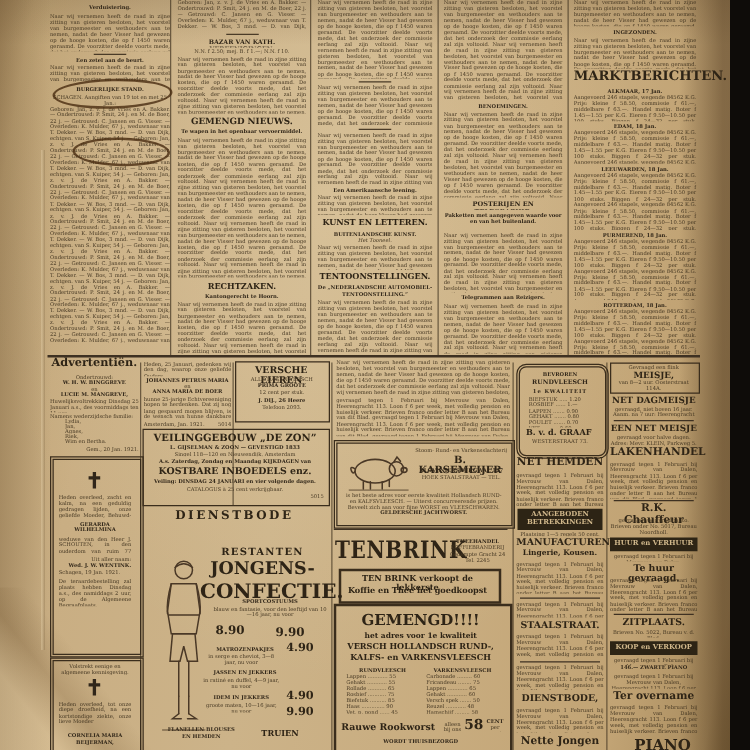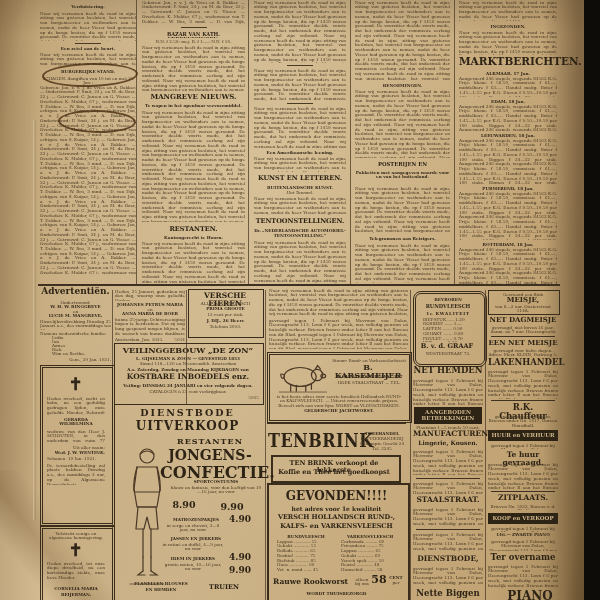--- a/index.html
+++ b/index.html
@@ -86,28 +86,28 @@
   <div class="minirule" style="left:181px;top:27px"></div>
   <div class="t" style="left:142px;top:31px;width:103px;height:7px">
       <div class="sc c b" style="font-size:10px">BAZAR VAN KATH. VEREENIGINGEN.</div>
     </div>
   <div class="t" style="left:142px;top:39px;width:103px;height:5px">
       <div class="sc c">N.N. f 2.50; mej. B. f 1.—; N.N. f 10.</div>
     </div>
   <div class="t" style="left:142px;top:45px;width:103px;height:46px">
       <div class="sc">Naar wij vernemen heeft de raad in zijne zitting van gisteren besloten, het voorstel van burgemeester en wethouders aan te nemen, nadat de heer Visser had gewezen op de hooge kosten, die op f 1450 waren geraamd. De voorzitter deelde voorts mede, dat het onderzoek der commissie eerlang zal zijn voltooid. Naar wij vernemen heeft de raad in zijne zitting van gisteren besloten, het voorstel van burgemeester en wethouders aan te nemen, nadat de heer Visser had gewezen op de hooge kosten, die op f 1450 waren geraamd. De voorzitter deelde voorts mede, dat het onderzoek der commissie eerlang zal zijn voltooid. Naar wij vernemen heeft de raad in zijne zitting van gisteren besloten, het voorstel van burgemeester en wethouders aan te nemen, nadat de heer Visser had gewezen op de hooge kosten, die op f 1450 waren geraamd. De voorzitter deelde voorts mede, dat het onderzoek der commissie eerlang zal zijn voltooid. </div>
     </div>
-  <div class="hd" style="left:142px;top:93px;width:103px;font-size:7px">MANGREVE NIEUWS.</div>
+  <div class="hd" style="left:142px;top:93px;width:103px;font-size:7px">GEMENGD NIEUWS.</div>
   <div class="t" style="left:142px;top:103px;width:103px;height:6px">
       <div class="sc c b">Te wapen in het openbaar vervoermiddel.</div>
     </div>
   <div class="t" style="left:142px;top:110px;width:103px;height:112px">
       <div class="sc">Naar wij vernemen heeft de raad in zijne zitting van gisteren besloten, het voorstel van burgemeester en wethouders aan te nemen, nadat de heer Visser had gewezen op de hooge kosten, die op f 1450 waren geraamd. De voorzitter deelde voorts mede, dat het onderzoek der commissie eerlang zal zijn voltooid. Naar wij vernemen heeft de raad in zijne zitting van gisteren besloten, het voorstel van burgemeester en wethouders aan te nemen, nadat de heer Visser had gewezen op de hooge kosten, die op f 1450 waren geraamd. De voorzitter deelde voorts mede, dat het onderzoek der commissie eerlang zal zijn voltooid. Naar wij vernemen heeft de raad in zijne zitting van gisteren besloten, het voorstel van burgemeester en wethouders aan te nemen, nadat de heer Visser had gewezen op de hooge kosten, die op f 1450 waren geraamd. De voorzitter deelde voorts mede, dat het onderzoek der commissie eerlang zal zijn voltooid. Naar wij vernemen heeft de raad in zijne zitting van gisteren besloten, het voorstel van burgemeester en wethouders aan te nemen, nadat de heer Visser had gewezen op de hooge kosten, die op f 1450 waren geraamd. De voorzitter deelde voorts mede, dat het onderzoek der commissie eerlang zal zijn voltooid. Naar wij vernemen heeft de raad in zijne zitting van gisteren besloten, het voorstel van burgemeester en wethouders aan te nemen, nadat de heer Visser had gewezen op de hooge kosten, die op f 1450 waren geraamd. De voorzitter deelde voorts mede, dat het onderzoek der commissie eerlang zal zijn voltooid. Naar wij vernemen heeft de raad in zijne zitting van gisteren besloten, het voorstel van burgemeester en wethouders aan te nemen, nadat de heer Visser had gewezen op de hooge kosten, die op f 1450 waren geraamd. De voorzitter deelde voorts mede, dat het onderzoek der commissie eerlang zal zijn voltooid. </div>
     </div>
-  <div class="hd" style="left:142px;top:226px;width:103px;font-size:6.5px">RESTANTEN.</div>
+  <div class="hd" style="left:142px;top:226px;width:103px;font-size:6.5px">RECHTZAKEN.</div>
   <div class="t" style="left:142px;top:235px;width:103px;height:5px">
       <div class="sc c b">Kantongerecht te Hoorn.</div>
     </div>
   <div class="t" style="left:142px;top:241px;width:103px;height:42px">
       <div class="sc">Naar wij vernemen heeft de raad in zijne zitting van gisteren besloten, het voorstel van burgemeester en wethouders aan te nemen, nadat de heer Visser had gewezen op de hooge kosten, die op f 1450 waren geraamd. De voorzitter deelde voorts mede, dat het onderzoek der commissie eerlang zal zijn voltooid. Naar wij vernemen heeft de raad in zijne zitting van gisteren besloten, het voorstel van burgemeester en wethouders aan te nemen, nadat de heer Visser had gewezen op de hooge kosten, die op f 1450 waren geraamd. De voorzitter deelde voorts mede, dat het onderzoek der commissie eerlang zal zijn voltooid. Naar wij vernemen heeft de raad in zijne zitting van gisteren besloten, het voorstel van burgemeester en wethouders aan te nemen, nadat de heer Visser had gewezen op de hooge kosten, die op f 1450 waren geraamd. De voorzitter deelde voorts mede, dat het onderzoek der commissie eerlang zal zijn voltooid. </div>
     </div>
 
   <div class="t" style="left:254px;top:0;width:92px;height:63px">
       <div class="sc">Naar wij vernemen heeft de raad in zijne zitting van gisteren besloten, het voorstel van burgemeester en wethouders aan te nemen, nadat de heer Visser had gewezen op de hooge kosten, die op f 1450 waren geraamd. De voorzitter deelde voorts mede, dat het onderzoek der commissie eerlang zal zijn voltooid. Naar wij vernemen heeft de raad in zijne zitting van gisteren besloten, het voorstel van burgemeester en wethouders aan te nemen, nadat de heer Visser had gewezen op de hooge kosten, die op f 1450 waren geraamd. De voorzitter deelde voorts mede, dat het onderzoek der commissie eerlang zal zijn voltooid. Naar wij vernemen heeft de raad in zijne zitting van gisteren besloten, het voorstel van burgemeester en wethouders aan te nemen, nadat de heer Visser had gewezen op de hooge kosten, die op f 1450 waren geraamd. De voorzitter deelde voorts mede, dat het onderzoek der commissie eerlang zal zijn voltooid. Naar wij vernemen heeft de raad in zijne zitting van gisteren besloten, het voorstel van burgemeester en wethouders aan te nemen, nadat de heer Visser had gewezen op de hooge kosten, die op f 1450 waren geraamd. De voorzitter deelde voorts mede, dat het onderzoek der commissie eerlang zal zijn voltooid. </div>
     </div>
@@ -408,21 +408,21 @@
     </div>
   <div class="t" style="left:358px;top:446px;width:48px;height:5px">
       <div class="sc c">Tel. 2245</div>
     </div>
   <div class="frame" style="left:271px;top:455px;width:126px;height:24px;border-width:2px">
     <div class="hd" style="left:0;top:3px;width:122px;font-size:6.5px">TEN BRINK verkoopt de lekkerste</div>
     <div class="hd" style="left:0;top:12px;width:122px;font-size:6.5px">Koffie en Thee het goedkoopst</div>
   </div>
 
   <div class="frame" style="left:267px;top:483px;width:139px;height:117px;border-width:2px">
-    <div class="hd" style="left:0;top:5px;width:135px;font-size:12px">GEVONDEN!!!!</div>
+    <div class="hd" style="left:0;top:5px;width:135px;font-size:12px">GEMENGD!!!!</div>
     <div class="hd" style="left:0;top:21px;width:135px;font-size:6px">het adres voor 1e kwaliteit</div>
     <div class="hd" style="left:0;top:29px;width:135px;font-size:6.5px">VERSCH HOLLANDSCH RUND-,</div>
     <div class="hd" style="left:0;top:38px;width:135px;font-size:6.5px">KALFS- en VARKENSVLEESCH</div>
     <div class="t" style="left:8px;top:49px;width:58px;height:4px">
         <div class="sc c b">RUNDVLEESCH</div>
       </div>
     <div class="t" style="left:8px;top:54px;width:58px;height:32px">
         <div class="sc pl">Lappen ............ 55
 Gehakt ............ 55
 Rollade ........... 65
@@ -453,21 +453,20 @@
       </div>
     <div class="t" style="left:119px;top:95px;width:16px;height:5px">
         <div class="sc c">per pond</div>
       </div>
     <div class="t" style="left:0;top:106px;width:135px;height:5px">
         <div class="sc c b">WORDT THUISBEZORGD</div>
       </div>
   </div>
 
   <div class="hd" style="left:113px;top:408px;width:149px;font-size:9.5px;letter-spacing:2px">DIENSTBODE</div>
-  <div class="hd" style="left:113px;top:420px;width:149px;font-size:12px;letter-spacing:1px">UITVERKOOP</div>
   <div class="hd" style="left:160px;top:437px;width:100px;font-size:8px;letter-spacing:1px">RESTANTEN</div>
   <div class="hd" style="left:160px;top:448px;width:100px;font-size:14px">JONGENS-</div>
   <div class="hd" style="left:160px;top:465px;width:100px;font-size:16px">CONFECTIE.</div>
 
   <div class="a" style="left:124px;top:446px;width:46px;height:144px">
     <svg viewBox="0 0 46 144" width="46" height="144">
       <g stroke="#4a3826" fill="none" stroke-width="1.2" stroke-linecap="round">
         <circle cx="23" cy="10" r="7"></circle>
         <path d="M16,8 q7,-6 14,0"></path>
         <path d="M13,21 h20 l3,22 -3,18 h-20 l-3,-18 z"></path>
@@ -568,21 +567,21 @@
       <div class="sc">gevraagd tegen 1 Februari bij Mevrouw van Dalen, Heerengracht 113. Loon f 6 per week, met volledig pension en huiselijk verkeer. Brieven franco onder letter B aan het Bureau van dit Blad. gevraagd tegen 1 Februari bij Mevrouw van Dalen, Heerengracht 113. Loon f 6 per week, met volledig pension en huiselijk verkeer. Brieven franco onder letter B aan het Bureau van dit Blad. </div>
     </div>
   <div class="rule" style="left:416px;top:529px;width:64px"></div>
   <div class="t" style="left:413px;top:532px;width:70px;height:20px">
       <div class="sc">gevraagd tegen 1 Februari bij Mevrouw van Dalen, Heerengracht 113. Loon f 6 per week, met volledig pension en huiselijk verkeer. Brieven franco onder letter B aan het Bureau van dit Blad. gevraagd tegen 1 Februari bij Mevrouw van Dalen, Heerengracht 113. Loon f 6 per week, met volledig pension en huiselijk verkeer. Brieven franco onder letter B aan het Bureau van dit Blad. </div>
     </div>
   <div class="hd" style="left:413px;top:555px;width:70px;font-size:7.5px">DIENSTBODE,</div>
   <div class="t" style="left:413px;top:566px;width:70px;height:20px">
       <div class="sc">gevraagd tegen 1 Februari bij Mevrouw van Dalen, Heerengracht 113. Loon f 6 per week, met volledig pension en huiselijk verkeer. Brieven franco onder letter B aan het Bureau van dit Blad. gevraagd tegen 1 Februari bij Mevrouw van Dalen, Heerengracht 113. Loon f 6 per week, met volledig pension en huiselijk verkeer. Brieven franco onder letter B aan het Bureau van dit Blad. </div>
     </div>
-  <div class="hd" style="left:413px;top:589px;width:70px;font-size:8.5px">Nette Biggen</div>
+  <div class="hd" style="left:413px;top:589px;width:70px;font-size:8.5px">Nette Jongen</div>
 
   <div class="frame" style="left:488px;top:290px;width:70px;height:23px">
     <div class="t" style="left:2px;top:1px;width:64px;height:4px">
         <div class="sc c">Gevraagd een flink</div>
       </div>
     <div class="hd" style="left:0;top:5px;width:68px;font-size:7px">MEISJE,</div>
     <div class="t" style="left:2px;top:13px;width:64px;height:8px">
         <div class="sc c">van 8—2 uur. Oosterstraat 114A.</div>
       </div>
   </div>

